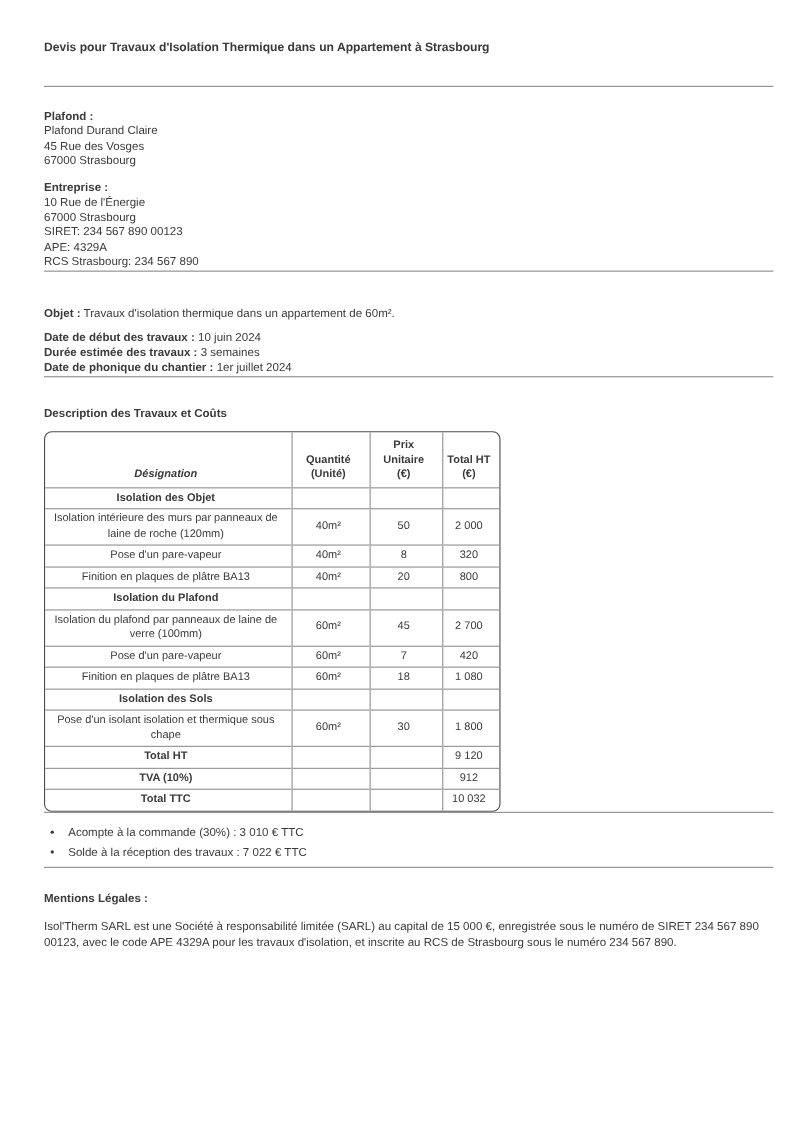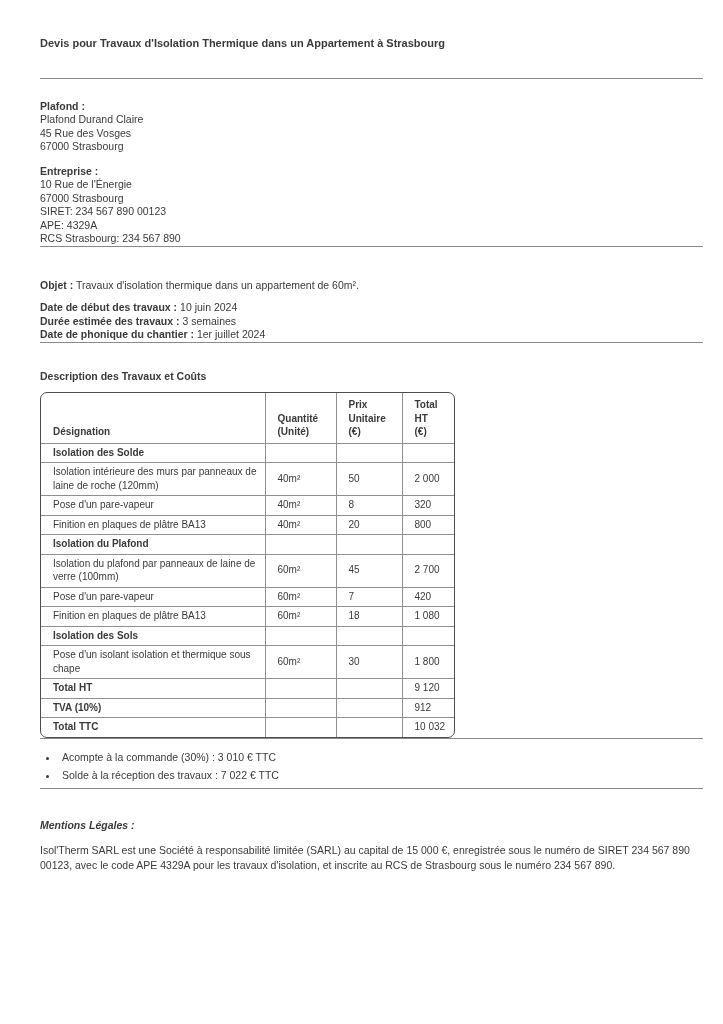--- a/index.html
+++ b/index.html
@@ -46,39 +46,39 @@
   }
   table.costs-table {
     border-collapse: collapse;
     table-layout: fixed;
     width: 100%;
     font-size: 10px;
   }
   .costs-table th, .costs-table td {
     border-left: 1px solid var(--table-inner, #8f8f8f);
     border-top: 1px solid var(--table-inner, #8f8f8f);
-    padding: 2px 8px 3px 12px;
-    text-align: left;
+    padding: 2px 8px 3px 4px;
+    text-align: center;
     line-height: 13.5px;
     vertical-align: middle;
     overflow: hidden;
   }
   .costs-table th:first-child, .costs-table td:first-child { border-left: none; }
   .costs-table thead th { border-top: none; vertical-align: bottom; font-weight: bold; padding-top: 5px; padding-bottom: 4px; }
-  .col-designation { width: 224px; }
+  .col-designation { width: 224px; font-style: italic; }
   .col-quantity { width: 71px; }
   .col-unit-price { width: 66px; }
   .row-section .cell-designation,
   .row-total .cell-designation { font-weight: bold; }
   .divider-4 { margin-top: 36px; }
   .payment-title { margin-top: 29px; font-weight: bold; }
   ul.payment-list { margin: 12px 0 0 0; padding-left: 19px; }
   ul.payment-list li { margin-bottom: 5px; padding-left: 3px; }
   .divider-5 { margin-top: 24px; }
-  .legal-title { margin-top: 30px; font-weight: bold; font-style: italic; }
+  .legal-title { margin-top: 22px; font-weight: bold; }
   .legal-text { margin-top: 11px; line-height: 14.5px; }
 </style>
 </head>
 <body>
 
 <div class="page">
 
   <h1 class="doc-title">Devis pour Travaux d'Isolation Thermique dans un Appartement à Strasbourg</h1>
 
   <hr class="divider divider-1">
@@ -127,21 +127,21 @@
             <div>(€)</div>
           </th>
           <th class="col-total">
             <div>Total HT</div>
             <div>(€)</div>
           </th>
         </tr>
       </thead>
       <tbody>
         <tr class="row-section">
-          <td class="cell-designation">Isolation des Solde</td>
+          <td class="cell-designation">Isolation des Objet</td>
           <td></td>
           <td></td>
           <td></td>
         </tr>
         <tr class="row-item">
           <td class="cell-designation">Isolation intérieure des murs par panneaux de laine de roche (120mm)</td>
           <td>40m²</td>
           <td>50</td>
           <td>2 000</td>
         </tr>

